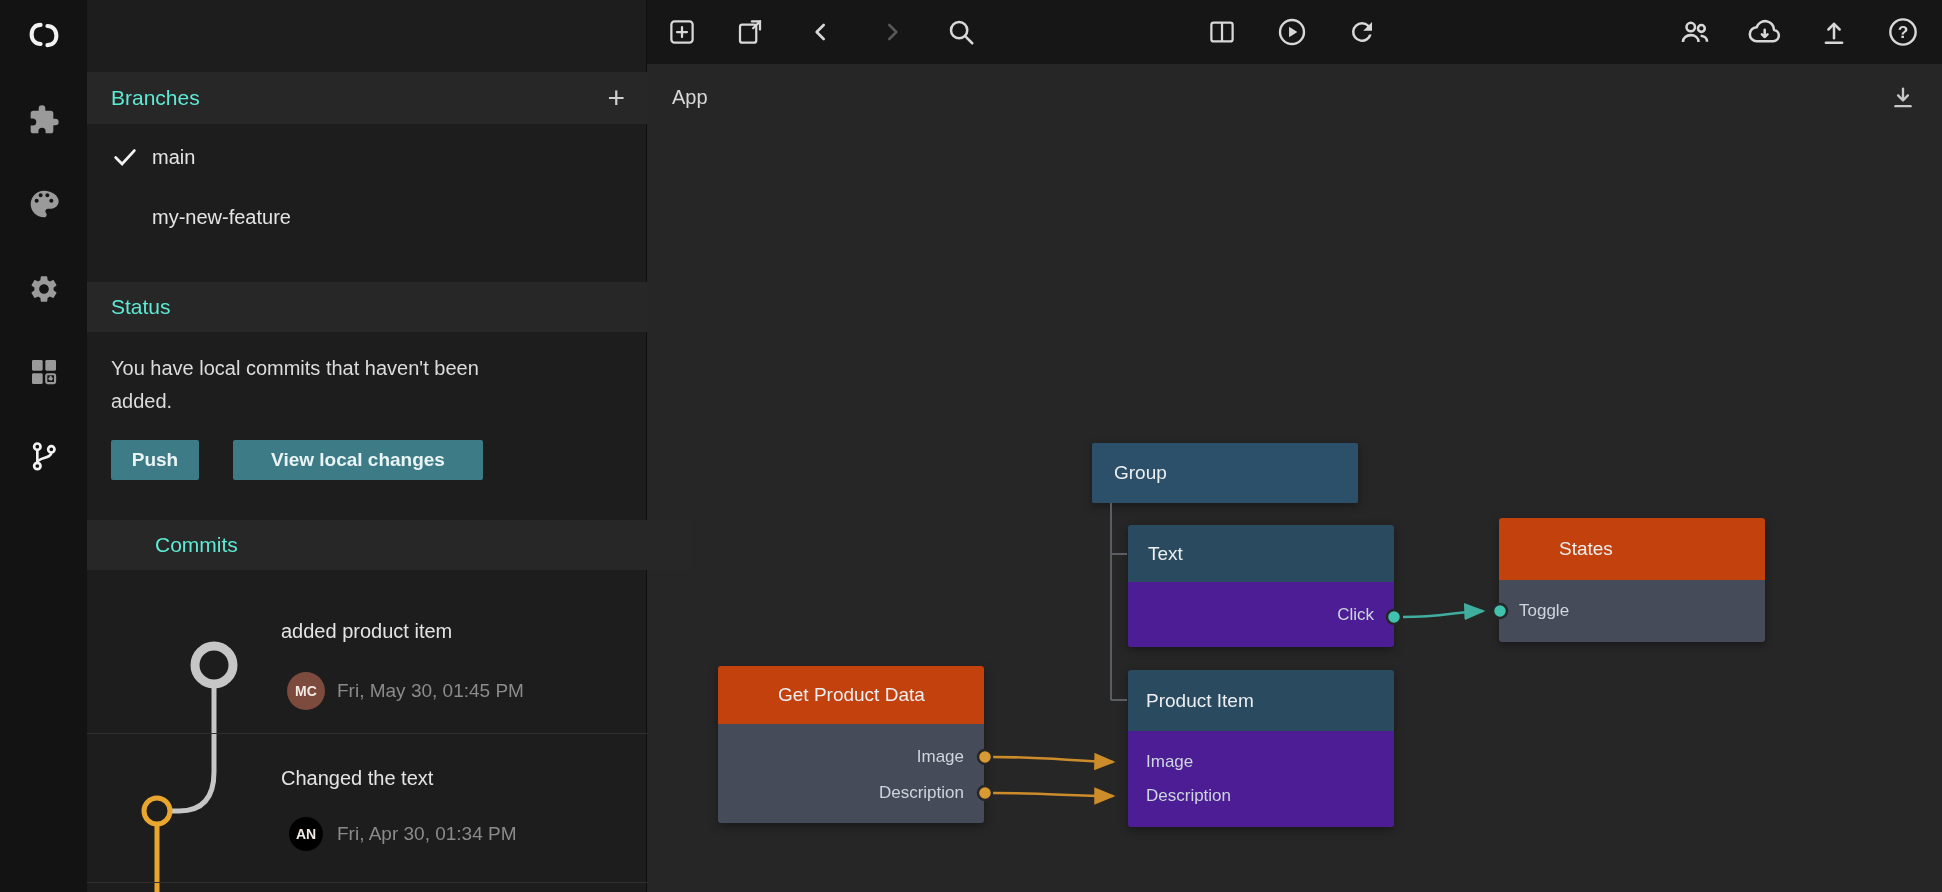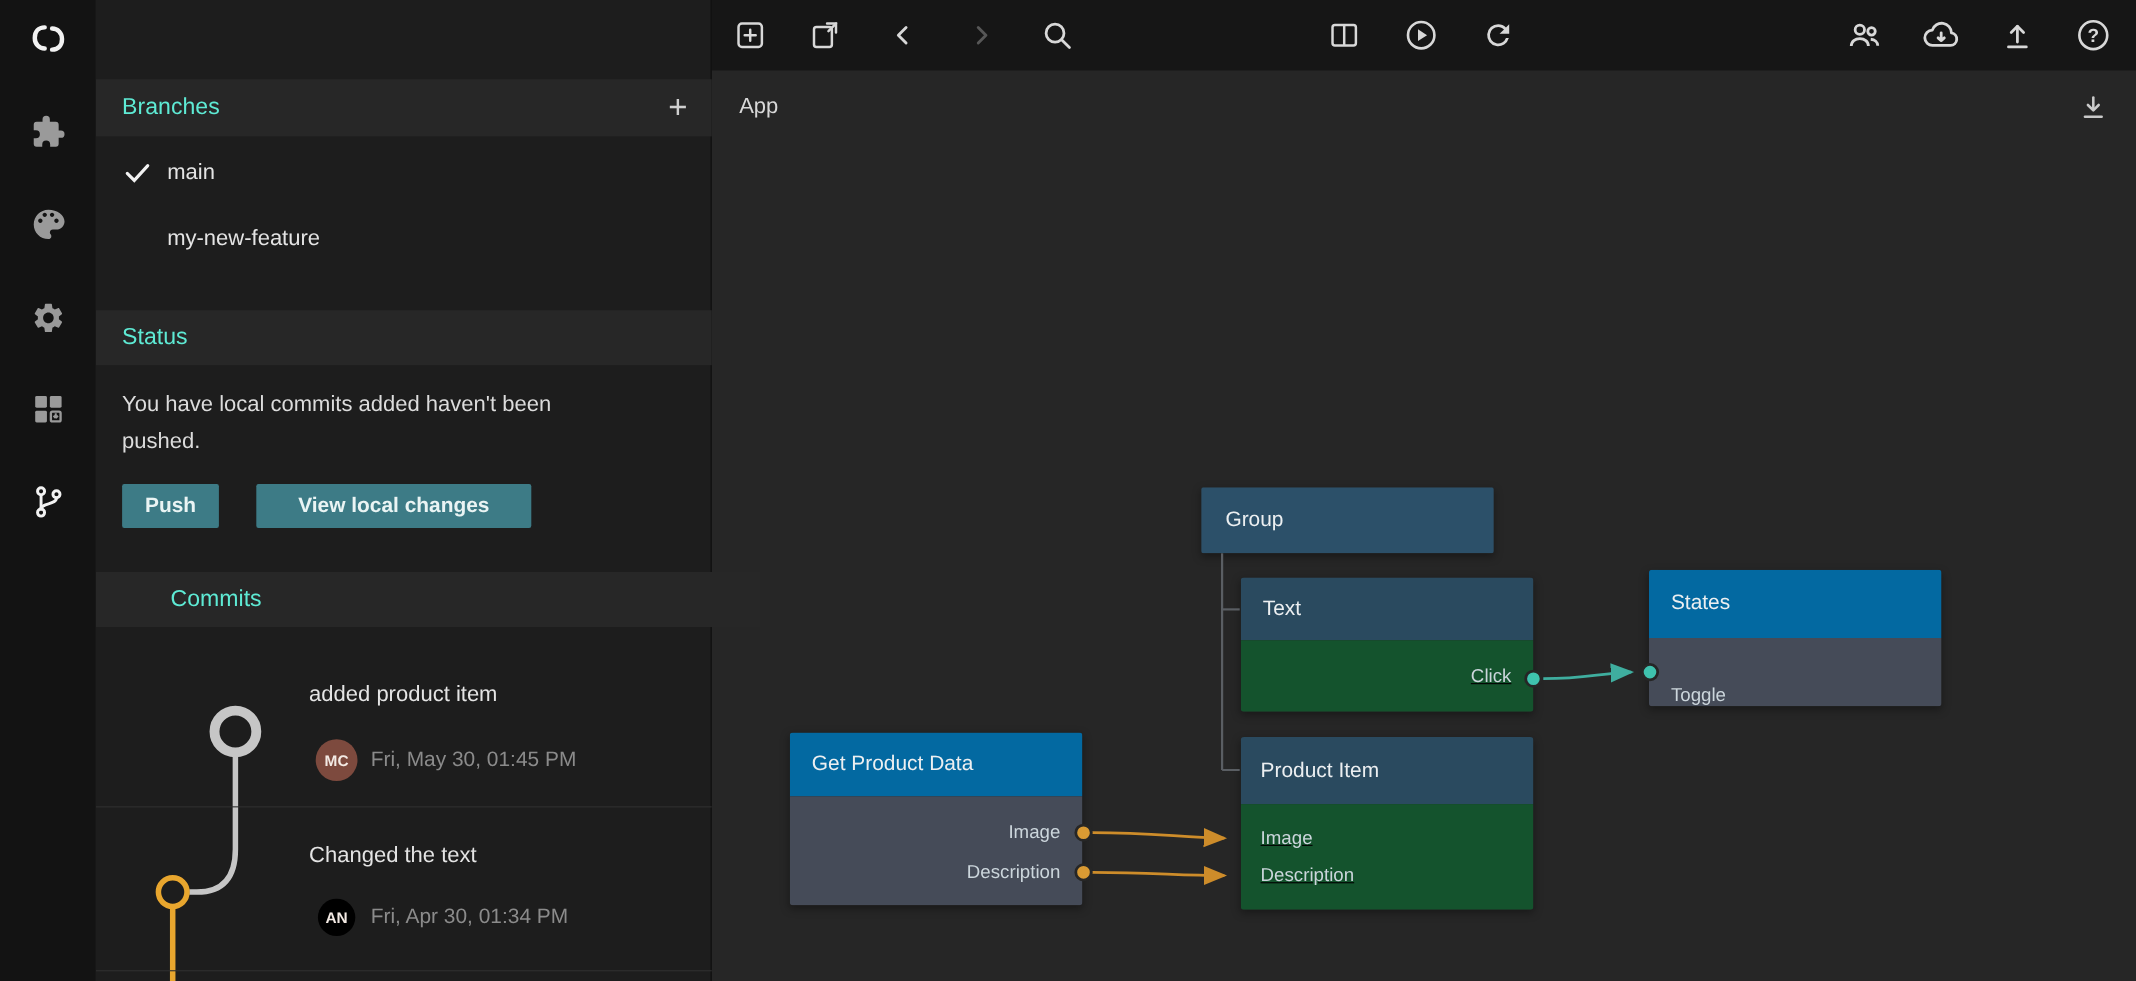--- a/index.html
+++ b/index.html
@@ -37,22 +37,22 @@
 
   
   .canvas{position:absolute;left:647px;top:64px;width:1295px;height:828px;background:#262626;overflow:hidden;}
   .canvas-tab{position:absolute;left:25px;top:22px;font-size:20px;color:#d8d8d8;}
   .canvas-dl{position:absolute;left:1242px;top:20px;cursor:pointer;}
 
   .node{position:absolute;width:266px;border-radius:3px;overflow:hidden;box-shadow:0 3px 8px rgba(0,0,0,.35);z-index:2;cursor:pointer;}
   .node-header{display:flex;align-items:center;}
   .node-title{margin-left:20px;font-size:19px;color:#eceff1;}
   .nh-blue{background:#2a4a5f;}
-  .nb-blue{background:#14532d;text-decoration:underline;}
-  .nh-gray{background:#0369a1;}
+  .nb-blue{background:#4c1d95;}
+  .nh-gray{background:#c2410c;padding-left:40px;}
   .nb-gray{background:#454b58;}
   .prow{font-size:17px;color:#ccd6dc;height:36px;line-height:36px;}
   .prow.out{text-align:right;padding-right:20px;}
   .prow.in{text-align:left;padding-left:20px;}
 
   .wires{position:absolute;left:0;top:0;width:1295px;height:828px;z-index:5;pointer-events:none;}
 </style>
 </head>
 <body>
 
@@ -119,21 +119,21 @@
     <div class="branch-row" style="top:131px;">
       <svg class="branch-check" viewBox="0 0 24 24" fill="none" stroke="#f2f2f2" stroke-width="2.4" stroke-linecap="round">
         <path d="M4 12.5l5.5 5.5L20 6.5"></path>
       </svg>
       <span class="branch-name">main</span>
     </div>
 
     <div class="section-header" style="top:282px;height:50px;">
       <span class="section-title">Status</span>
     </div>
-    <div class="status-msg">You have local commits added haven't been pushed.</div>
+    <div class="status-msg">You have local commits that haven't been added.</div>
     <div class="btn" style="left:24px;width:88px;">Push</div>
     <div class="btn" style="left:146px;width:250px;">View local changes</div>
 
     <div class="section-header" style="top:520px;height:50px;padding-left:44px;">
       <span class="section-title">Commits</span>
     </div>
 
     <div>
       <div class="commit-title" style="top:620px;">added product item</div>
       <div class="avatar" style="top:672px;background:#7d4a3e;">MC</div>
@@ -246,21 +246,21 @@
       </div>
       <div class="nb-blue" style="height:65px;display:flex;align-items:center;justify-content:flex-end;">
         <span class="prow out" style="height:auto;line-height:normal;">Click</span>
       </div>
     </div>
 
     <div class="node" style="left:852px;top:454px;">
       <div class="node-header nh-gray" style="height:62px;">
         <span class="node-title">States</span>
       </div>
-      <div class="nb-gray" style="height:62px;display:flex;align-items:flex-end;">
+      <div class="nb-gray" style="height:62px;display:flex;align-items:center;">
         <span class="prow in" style="height:auto;line-height:normal;">Toggle</span>
       </div>
     </div>
 
     <div class="node" style="left:481px;top:606px;">
       <div class="node-header nh-blue" style="height:61px;">
         <span class="node-title" style="margin-left:18px;">Product Item</span>
       </div>
       <div class="nb-blue" style="height:96px;padding-top:14px;box-sizing:border-box;">
         <div class="prow in" style="height:34px;line-height:34px;padding-left:18px;">Image</div>

